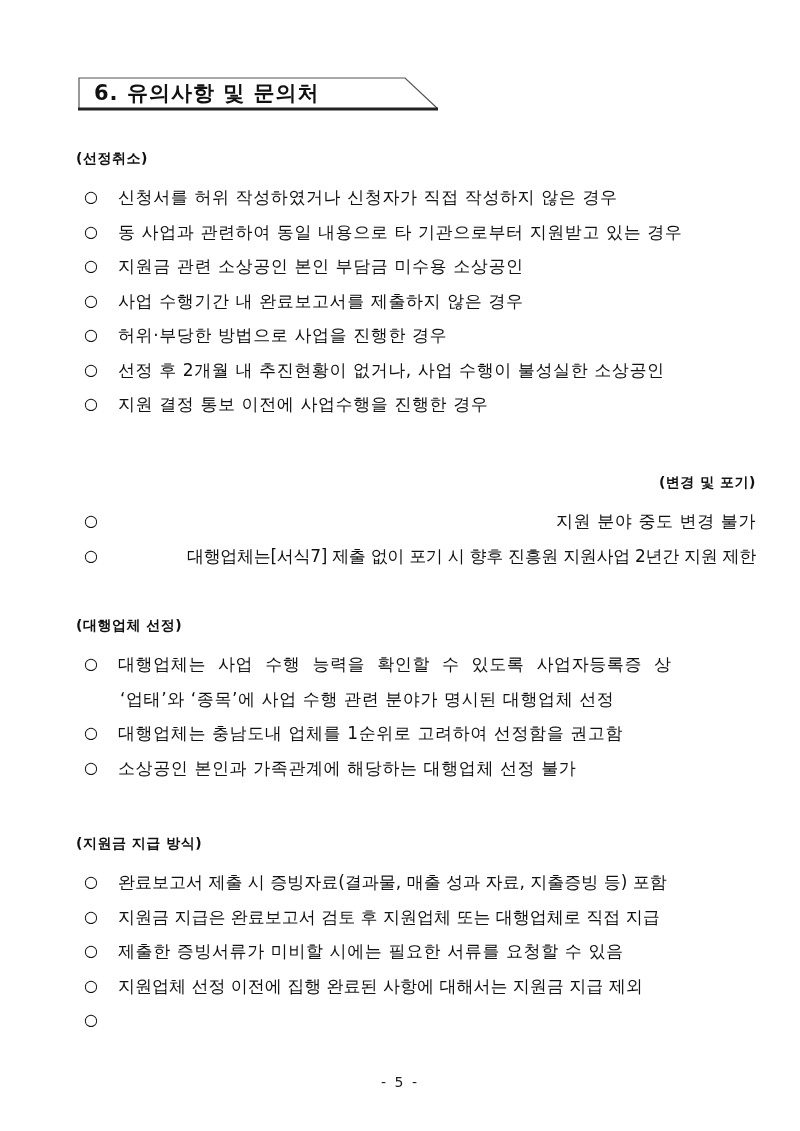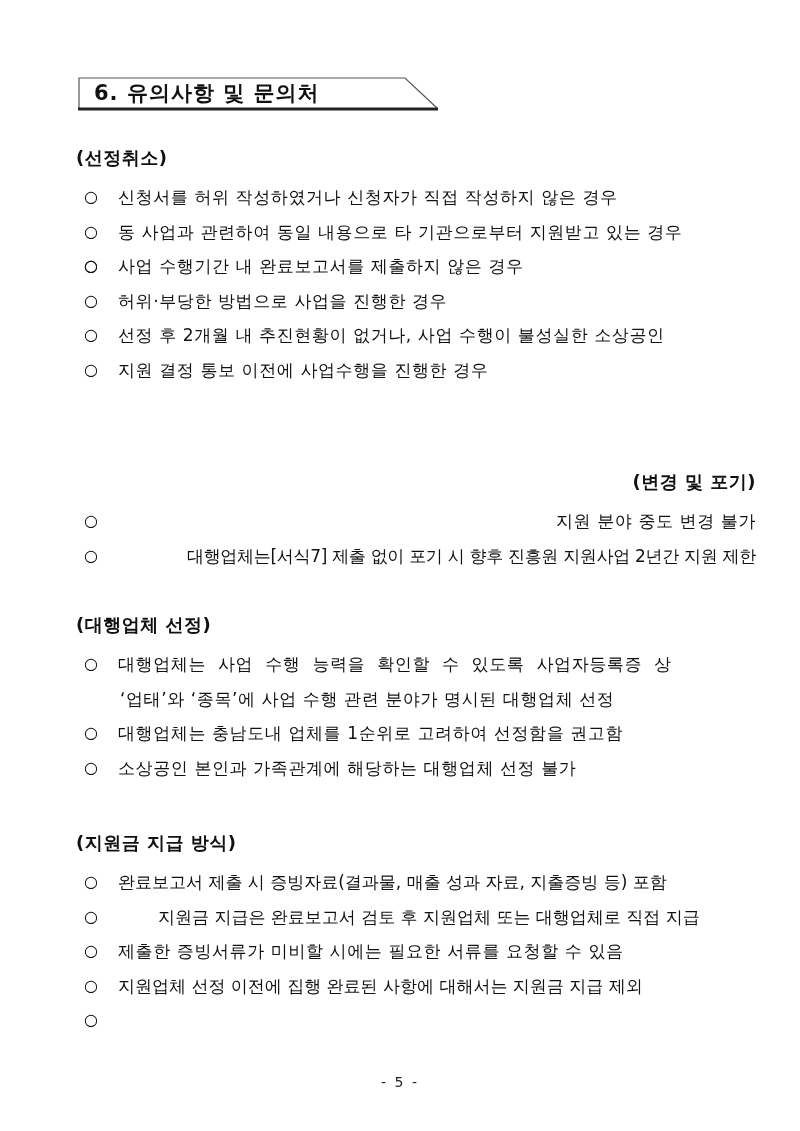--- a/index.html
+++ b/index.html
@@ -6,21 +6,21 @@
   body { width: 800px; height: 1131px; position: relative; overflow: hidden;
          font-family: "DejaVu Sans", "Liberation Sans", sans-serif; color: #111; }
   .page { position: absolute; left: 0; top: 0; width: 800px; height: 1131px; }
 
   .header-box { position: absolute; left: 78px; top: 77px; width: 360px; height: 33px; }
   .header-box svg { position: absolute; left: 0; top: 0; }
   .header-title { position: absolute; left: 16px; top: 2px; font-size: 21px; font-weight: bold;
                   letter-spacing: 1px; line-height: 28px; white-space: nowrap; }
 
   .section { position: absolute; left: 76px; width: 680px; }
-  .section-title { font-size: 18px; font-weight: bold; line-height: 24px; height: 24px;
+  .section-title { font-size: 14px; font-weight: bold; line-height: 24px; height: 24px;
                    white-space: nowrap; letter-spacing: 0.5px; }
   .item { position: relative; padding-left: 42px; font-size: 17px; line-height: 34.5px;
           white-space: nowrap; letter-spacing: 0.6px; }
   .item .bullet { position: absolute; left: 8px; top: 0; font-size: 16px; }
   .item .cont { display: block; padding-left: 2px; }
   .items { margin-top: 10px; }
 
   .page-number { position: absolute; left: 0; width: 800px; top: 1074px; text-align: center;
                  font-size: 14px; color: #222; letter-spacing: 2px; }
 </style>
@@ -35,21 +35,21 @@
       <line x1="0" y1="32" x2="360" y2="32" stroke="#222" stroke-width="3"></line>
     </svg>
     <div class="header-title">6. 유의사항 및 문의처</div>
   </div>
 
   <div class="section" style="top:146px;">
     <div class="section-title">(선정취소)</div>
     <div class="items">
       <div class="item"><span class="bullet">○</span><span>신청서를 허위 작성하였거나 신청자가 직접 작성하지 않은 경우</span></div>
       <div class="item"><span class="bullet">○</span><span>동 사업과 관련하여 동일 내용으로 타 기관으로부터 지원받고 있는 경우</span></div>
-      <div class="item"><span class="bullet">○</span></div>
+      <div class="item"><span class="bullet">○</span><span>지원금 관련 소상공인 본인 부담금 미수용 소상공인</span></div>
       <div class="item"><span class="bullet">○</span><span>사업 수행기간 내 완료보고서를 제출하지 않은 경우</span></div>
       <div class="item"><span class="bullet">○</span><span>허위·부당한 방법으로 사업을 진행한 경우</span></div>
       <div class="item"><span class="bullet">○</span><span>선정 후 2개월 내 추진현황이 없거나, 사업 수행이 불성실한 소상공인</span></div>
       <div class="item"><span class="bullet">○</span><span>지원 결정 통보 이전에 사업수행을 진행한 경우</span></div>
     </div>
   </div>
 
   <div class="section" style="top:470px;text-align:right;">
     <div class="section-title">(변경 및 포기)</div>
     <div class="items">
@@ -68,21 +68,21 @@
       </div>
       <div class="item"><span class="bullet">○</span><span>대행업체는 충남도내 업체를 1순위로 고려하여 선정함을 권고함</span></div>
       <div class="item"><span class="bullet">○</span><span>소상공인 본인과 가족관계에 해당하는 대행업체 선정 불가</span></div>
     </div>
   </div>
 
   <div class="section" style="top:831px;">
     <div class="section-title">(지원금 지급 방식)</div>
     <div class="items">
       <div class="item"><span class="bullet">○</span><span style="letter-spacing:0px;">완료보고서 제출 시 증빙자료(결과물, 매출 성과 자료, 지출증빙 등) 포함</span></div>
-      <div class="item"><span class="bullet">○</span><span style="letter-spacing:0px;margin-left:40px;">지원금 지급은 완료보고서 검토 후 지원업체 또는 대행업체로 직접 지급</span></div>
+      <div class="item"><span class="bullet">○</span><span style="letter-spacing:0px;">지원금 지급은 완료보고서 검토 후 지원업체 또는 대행업체로 직접 지급</span></div>
       <div class="item"><span class="bullet">○</span><span>제출한 증빙서류가 미비할 시에는 필요한 서류를 요청할 수 있음</span></div>
       <div class="item"><span class="bullet">○</span><span style="letter-spacing:0px;">지원업체 선정 이전에 집행 완료된 사항에 대해서는 지원금 지급 제외</span></div>
       <div class="item"><span class="bullet">○</span></div>
     </div>
   </div>
 
   <div class="page-number">- 5 -</div>
 </div>
 
 </body></html>

